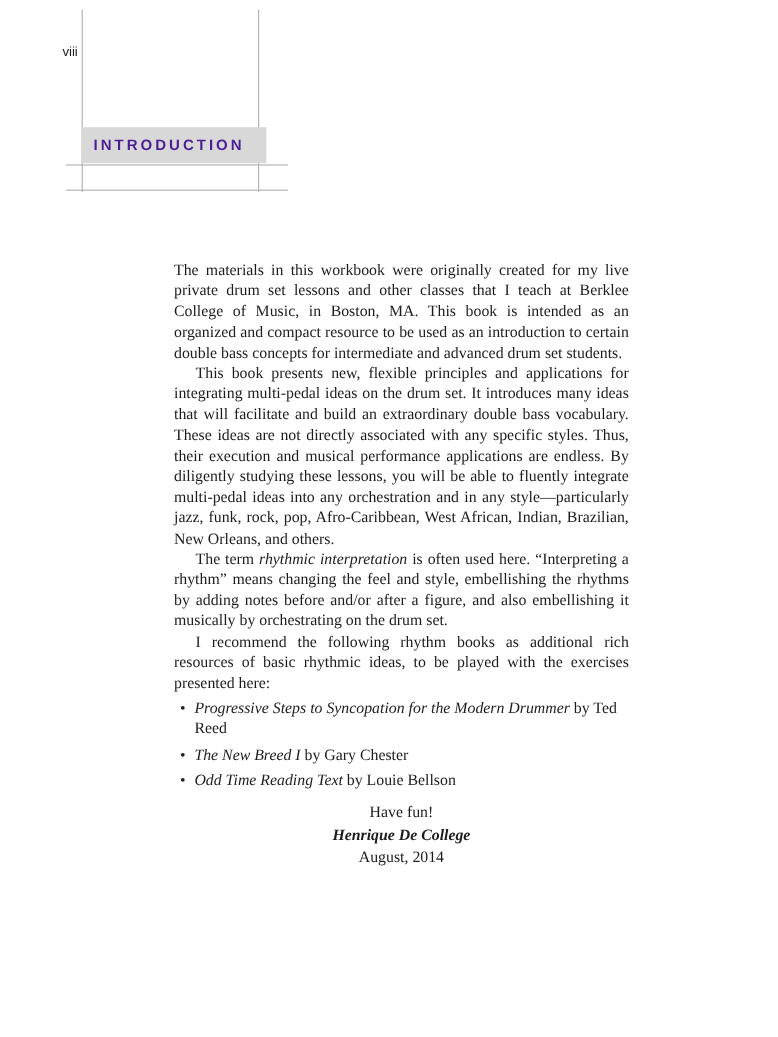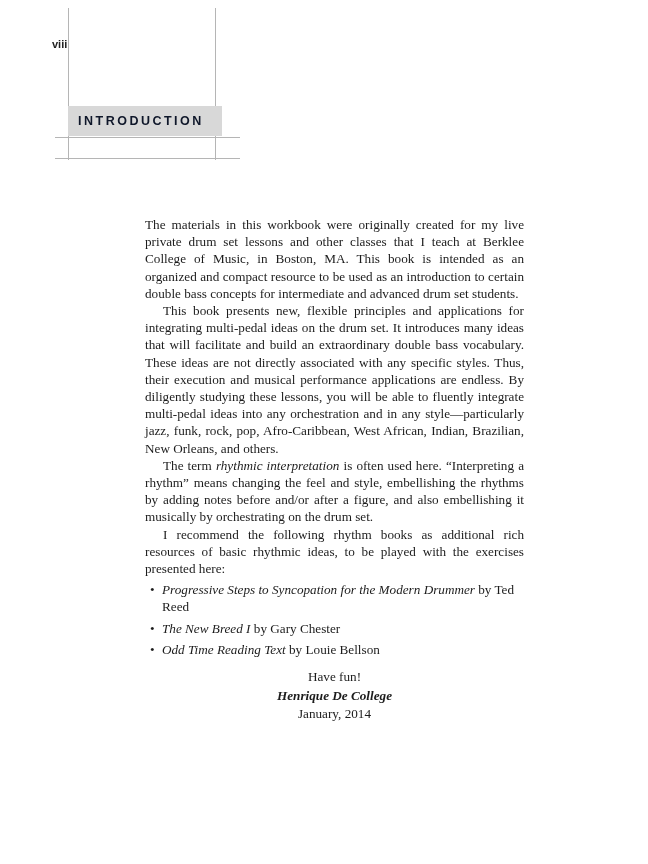--- a/index.html
+++ b/index.html
@@ -19,34 +19,34 @@
   .vline { position: absolute; width: 1px; background: #b5b5b5; }
   .vline.left  { left: 68px;  top: 8px; height: 152px; }
   .vline.right { left: 215px; top: 8px; height: 152px; }
   .hline { position: absolute; height: 1px; background: #b5b5b5; }
   .hline.upper { left: 55px; top: 137px; width: 185px; }
   .hline.lower { left: 55px; top: 158px; width: 185px; }
 
   .folio {
     position: absolute; left: 52px; top: 38px;
     font-family: "Liberation Sans", sans-serif;
-    font-weight: bold; font-size: 11px; color: #222;
+    font-weight: normal; font-size: 11px; color: #222;
   }
 
   .heading-box {
     position: absolute; left: 68px; top: 106px;
     width: 154px; height: 30px;
     background: #d8d8d8;
     display: flex; align-items: center;
     padding-left: 10px;
   }
   .heading-text {
     font-family: "Liberation Sans", sans-serif;
     font-weight: bold; font-size: 12.5px;
-    letter-spacing: 2.5px; color: #0f172a;
+    letter-spacing: 2.5px; color: #4c1d95;
     white-space: nowrap;
   }
 
   .textblock {
     position: absolute; left: 145px; top: 216px; width: 379px;
     font-size: 13.2px; line-height: 17.2px;
     text-align: justify;
   }
   .textblock p { margin: 0; }
   .indent { text-indent: 18px; }
@@ -94,17 +94,17 @@
 
     <ul class="books">
       <li><span class="it">Progressive Steps to Syncopation for the Modern Drummer</span><span> by Ted Reed</span></li>
       <li><span class="it">The New Breed I</span><span> by Gary Chester</span></li>
       <li><span class="it">Odd Time Reading Text</span><span> by Louie Bellson</span></li>
     </ul>
 
     <div class="closing">
       <p>Have fun!</p>
       <p class="sig">Henrique De College</p>
-      <p>January, 2014</p>
+      <p>August, 2014</p>
     </div>
 
   </div>
 </div>
 
 </body></html>

